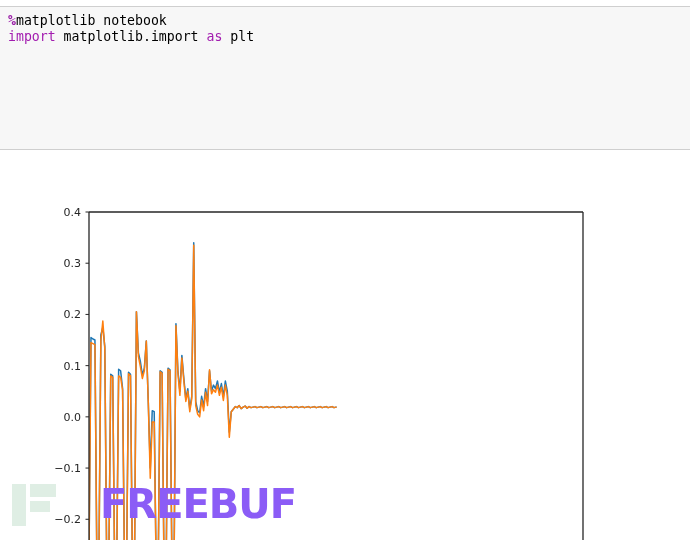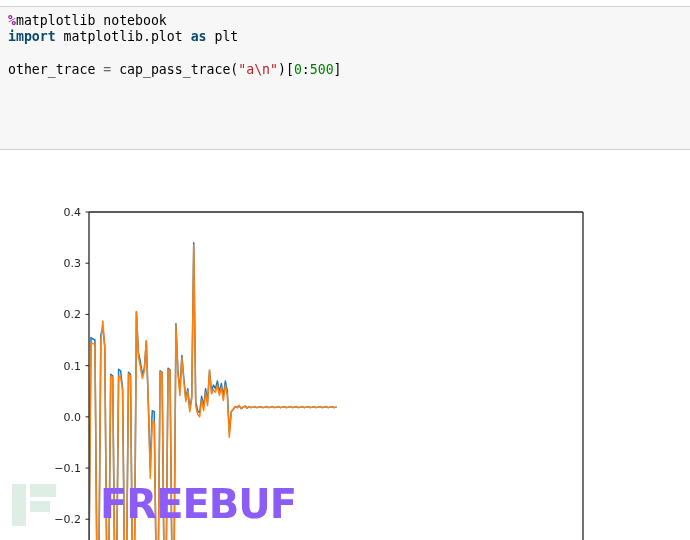--- a/index.html
+++ b/index.html
@@ -32,21 +32,21 @@
     padding: 6px 16px 0 8px;
   }
   .code-line {
     font-family: "DejaVu Sans Mono", "Liberation Mono", monospace;
     font-size: 13.2px;
     line-height: 16.2px;
     color: #000000;
     white-space: pre;
   }
   .tok-magic   { color: #9b1fa8; font-weight: bold; }
-  .tok-kw      { color: #0c4a6e; font-weight: bold; }
+  .tok-kw      { color: #a21caf; font-weight: normal; }
   .tok-str     { color: #ba2121; }
   .tok-num     { color: #008000; }
   .tok-op      { color: #666666; }
   .tok-plain   { color: #000000; }
   .code-blank  { height: 16.2px; }
 
   
   .figure {
     position: absolute;
     left: 0;
@@ -87,23 +87,22 @@
     margin-left: 40px;
   }
 </style>
 </head>
 <body>
 
 <div class="code-cell">
   <div class="code-cell-inner">
     <div id="code-lines">
         <div class="code-line"><span class="tok-magic">%</span><span class="tok-plain">matplotlib notebook</span></div>
-        <div class="code-line"><span class="tok-kw">import</span><span class="tok-plain"> matplotlib.plot </span><span class="tok-kw">as</span><span class="tok-plain"> plt</span></div>
+        <div class="code-line"><span class="tok-kw">import</span><span class="tok-plain"> matplotlib.import </span><span class="tok-kw">as</span><span class="tok-plain"> plt</span></div>
         <div class="code-blank"></div>
-        <div class="code-line"><span class="tok-plain">other_trace </span><span class="tok-op">=</span><span class="tok-plain"> cap_pass_trace(</span><span class="tok-str">"a\n"</span><span class="tok-plain">)[</span><span class="tok-num">0</span><span class="tok-plain">:</span><span class="tok-num">500</span><span class="tok-plain">]</span></div>
       </div>
   </div>
 </div>
 
 <div class="figure">
   <svg id="plot-svg" width="690" height="390" viewBox="0 0 690 390" xmlns="http://www.w3.org/2000/svg">
       <defs>
         <clipPath id="axes-clip">
           <rect x="89" y="62" width="494" height="600"></rect>
         </clipPath>

